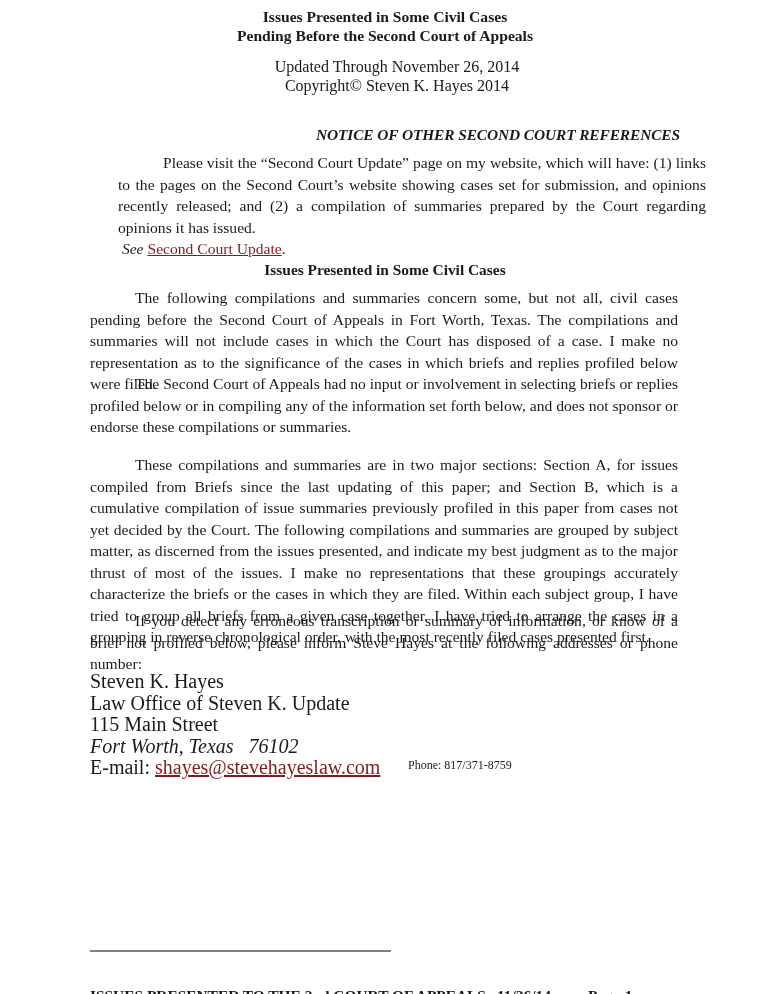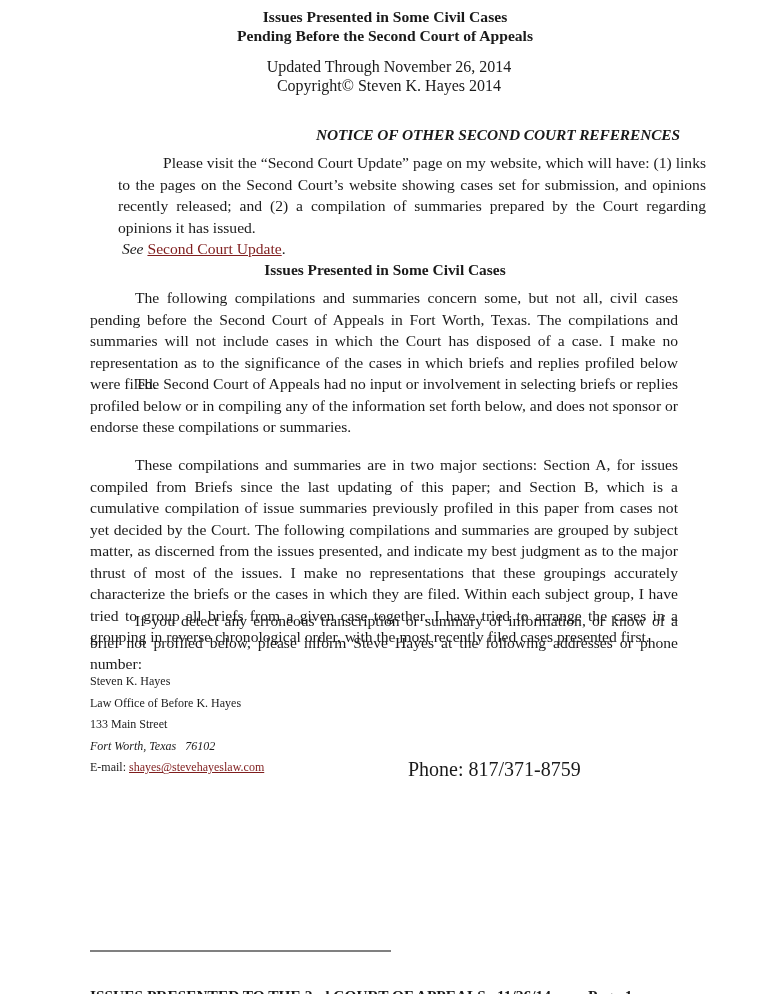--- a/index.html
+++ b/index.html
@@ -3,28 +3,28 @@
 <meta charset="utf-8">
 <style>
   html, body { margin: 0; padding: 0; background: #ffffff; }
   body {
     width: 768px; height: 994px; position: relative; overflow: hidden;
     font-family: "Liberation Serif", "DejaVu Serif", serif;
     color: #1a1a1a; font-size: 16px;
   }
   .page { position: absolute; left: 90px; top: 0; width: 590px; }
   .title { position: absolute; left: 0; width: 590px; top: 8px; line-height: 18.5px; font-size: 15.6px; font-weight: bold; text-align: center; }
-  .updated { position: absolute; left: 4px; width: 590px; top: 58px; line-height: 18.5px; font-size: 16px; text-align: center; }
+  .updated { position: absolute; left: 12px; width: 590px; top: 58px; line-height: 18.5px; font-size: 16px; text-align: center; }
   .notice { position: absolute; left: 0; width: 590px; top: 126px; font-size: 15.4px; font-weight: bold; font-style: italic; text-align: right; letter-spacing: -0.1px; }
   .para { position: absolute; left: 0; width: 588px; text-align: justify; line-height: 21.5px; font-size: 15.6px; }
   .para .indent { display: inline-block; width: 45px; }
   .sec-head { position: absolute; left: 0; width: 590px; font-weight: bold; text-align: center; font-size: 15.4px; }
   a.link { color: #7f1d1d; text-decoration: underline; }
-  .contact { position: absolute; left: 0; top: 671px; line-height: 21.6px; font-size: 12px; }
-  .phone { position: absolute; left: 318px; top: 758px; font-size: 20px; text-align: right; }
+  .contact { position: absolute; left: 0; top: 671px; line-height: 21.6px; font-size: 20px; }
+  .phone { position: absolute; left: 318px; top: 758px; font-size: 12px; text-align: right; }
   .footer-rule { position: absolute; left: 0; top: 950px; width: 301px; height: 2px; background: #808080; }
   .footer { position: absolute; left: 0; top: 954px; width: 600px; font-weight: bold; font-size: 15.4px; white-space: nowrap; margin-top: 33px; }
   .footer .date { position: absolute; left: 407px; }
   .footer .pg { position: absolute; left: 498px; }
 </style>
 </head>
 <body>
 
 <div class="page">
 
@@ -58,22 +58,22 @@
   <div class="para" style="top:454px;">
     <span class="indent"></span><span>These compilations and summaries are in two major sections:  Section A,  for issues compiled from Briefs since the last updating of this paper; and Section B, which is a cumulative compilation of issue summaries previously profiled in this paper from cases not yet decided by the Court. The following compilations and summaries are grouped by subject matter, as discerned from the issues presented, and indicate my best judgment as to the major thrust of most of the issues.  I make no representations that these groupings accurately characterize the briefs or the cases in which they are filed.  Within each subject group, I have tried to group all briefs from a given case together. I have tried to arrange the cases in a grouping in reverse chronological order, with the most recently filed cases presented first.</span>
   </div>
 
   <div class="para" style="top:610px;">
     <span class="indent"></span><span>If you detect any erroneous transcription or summary of information, or know of a brief not profiled below, please inform Steve Hayes at the following addresses or phone number:</span>
   </div>
 
   <div class="contact">
     <div>Steven K. Hayes</div>
-    <div>Law Office of Before K. Hayes</div>
-    <div>133 Main Street</div>
+    <div>Law Office of Steven K. Update</div>
+    <div>115 Main Street</div>
     <div style="white-space:pre;font-style:italic;">Fort Worth, Texas   76102</div>
     <div><span style="white-space:pre;">E-mail: </span><a class="link" href="#">shayes@stevehayeslaw.com</a></div>
   </div>
 
   <div class="phone">Phone: 817/371-8759</div>
 
   <div class="footer-rule"></div>
   <div class="footer">
     <span>ISSUES PRESENTED TO THE 2nd COURT OF APPEALS</span>
     <span class="date">11/26/14</span>

